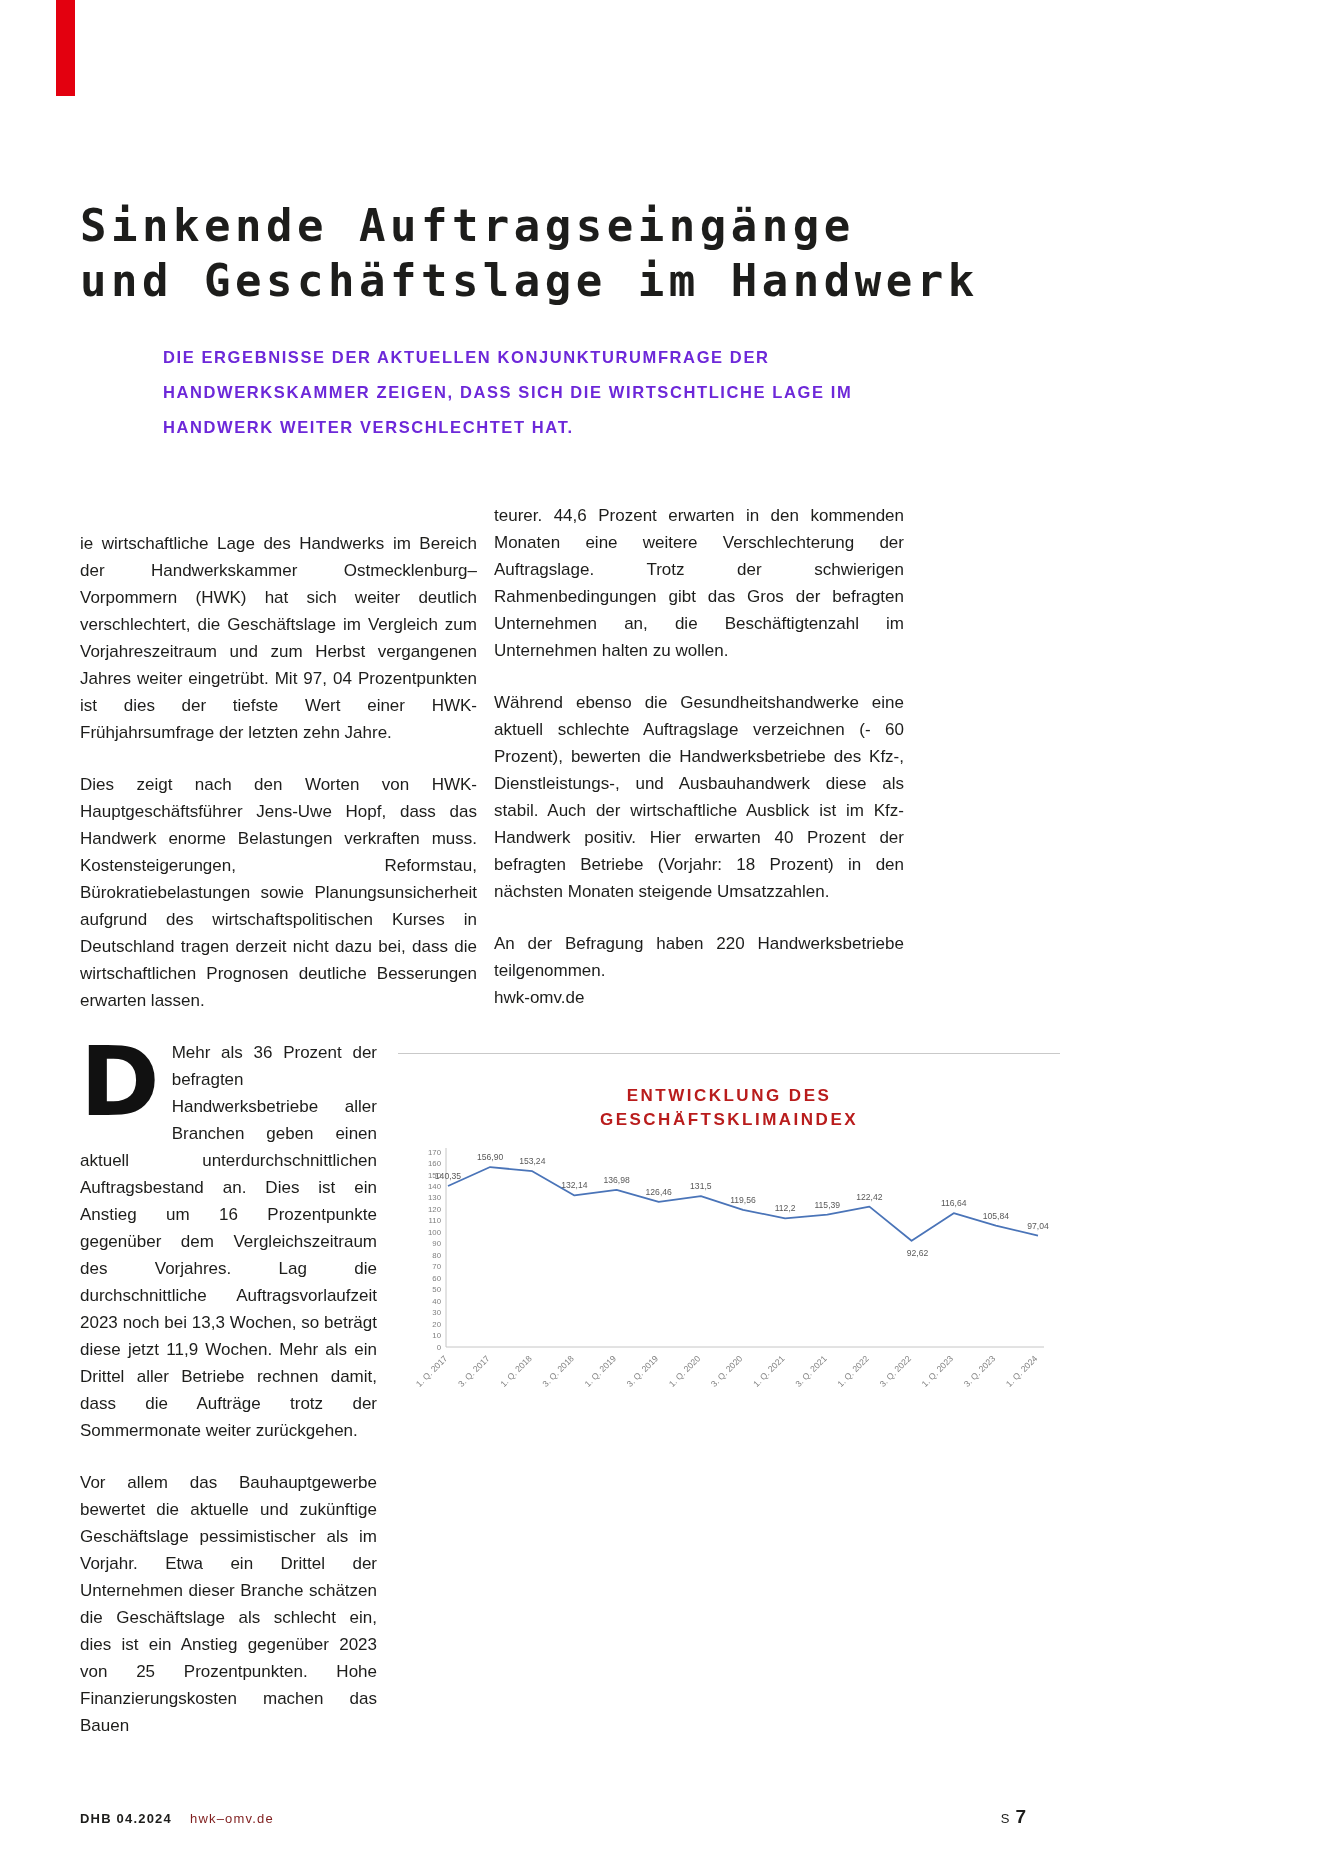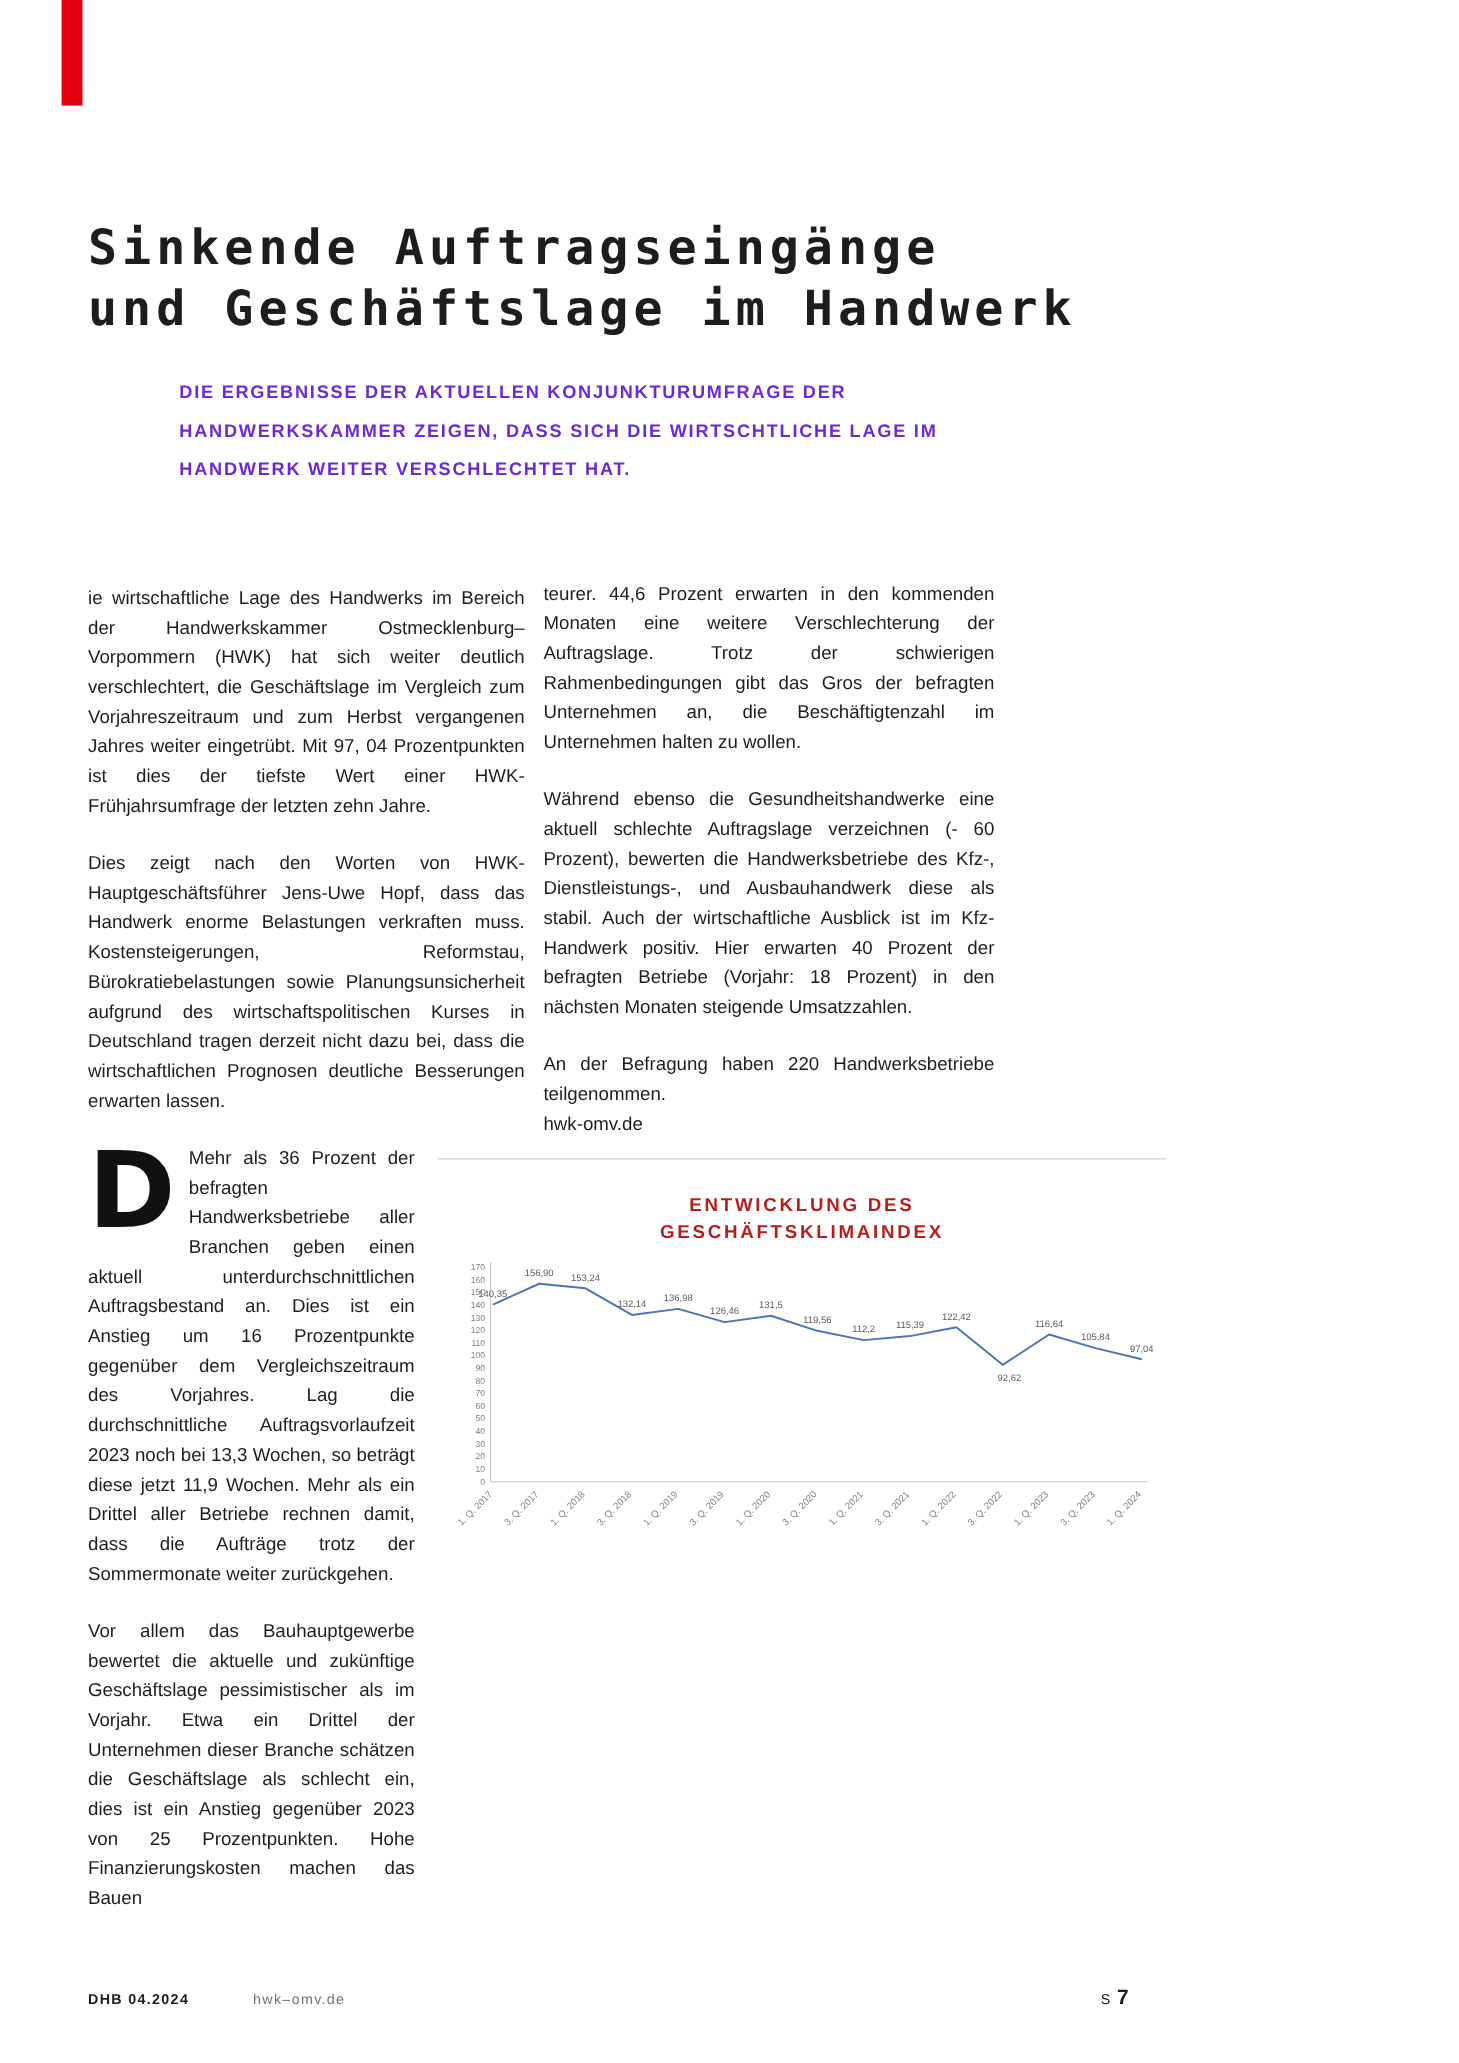--- a/index.html
+++ b/index.html
@@ -35,21 +35,21 @@
   }
   .bodytext{
     font-size:17px;
     line-height:27px;
     text-align:justify;
     hyphens:auto;
     color:#1d1d1b;
   }
   .bodytext p{margin:0 0 25px 0;}
   .col1{position:absolute;left:80px;top:530px;width:397px;}
-  .col2{position:absolute;left:494px;top:526px;width:410px;}
+  .col2{position:absolute;left:494px;top:502px;width:410px;}
   .dropcap{
     float:left;
     font-family:"DejaVu Sans", sans-serif;
     font-weight:bold;
     font-size:96px;
     line-height:76px;
     padding:6px 12px 2px 0;
     color:#111;
   }
   .chart-spacer-top{float:right;width:0;height:508px;}
@@ -70,21 +70,21 @@
   }
   .chart-svg-wrap{margin-top:8px;}
   .footer{
     position:absolute;left:80px;top:1806px;width:946px;
     display:flex;align-items:baseline;justify-content:space-between;
     font-size:13px;
     gap:33px;
   }
   .footer-left{display:flex;align-items:baseline;gap:18px;}
   .footer-issue{font-weight:bold;letter-spacing:1.2px;color:#1d1d1b;}
-  .footer-site{color:#737373;letter-spacing:1.2px;margin-left:40px;}
+  .footer-site{color:#7f1d1d;letter-spacing:1.2px;}
   .footer-right{display:flex;align-items:baseline;gap:6px;}
   .footer-s{font-size:13px;color:#1d1d1b;}
   .footer-num{font-size:19px;font-weight:bold;color:#1d1d1b;}
 </style>
 </head>
 <body>
 
 <div class="page">
 
   <div class="red-bar" style="background: rgb(227, 0, 15);"></div>

